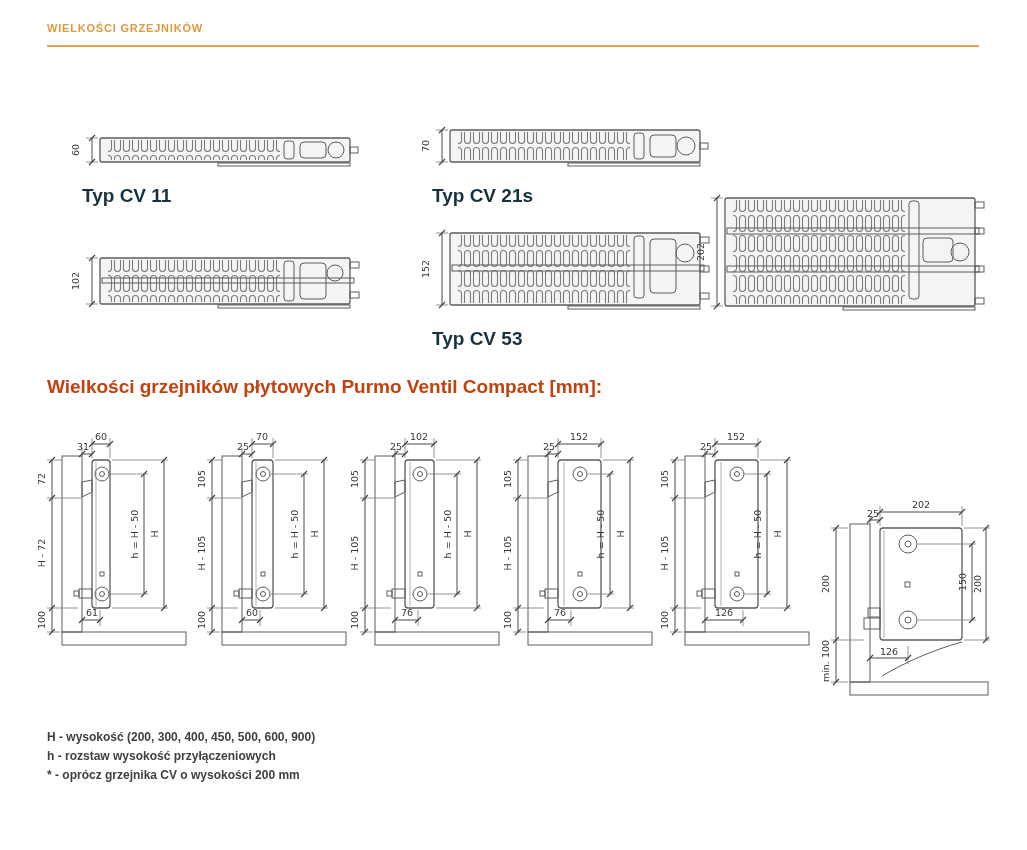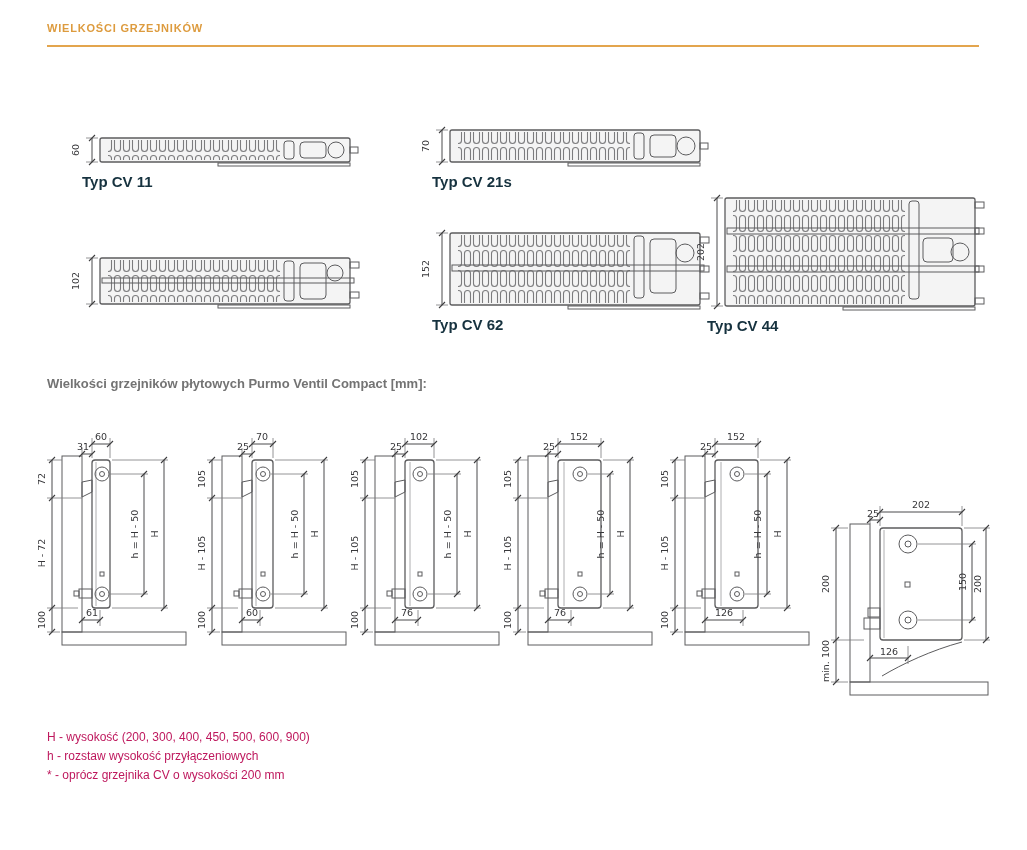--- a/index.html
+++ b/index.html
@@ -1,23 +1,23 @@
 <!DOCTYPE html>
 <html><head>
 <meta charset="utf-8">
 <style>
   html,body{margin:0;padding:0;background:#fff;}
   body{width:1027px;height:850px;position:relative;overflow:hidden;
        font-family:"Liberation Sans",sans-serif;}
   .abs{position:absolute;}
   .page-title{color:#DD9B3E;font-size:11px;font-weight:700;letter-spacing:.8px;}
   .title-rule{background:#E3A54E;height:2px;}
-  .typ-label{color:#16323F;font-size:15px;font-weight:700;margin-top:5px;margin-left:14px;}
-  .section-heading{color:#737373;font-size:13px;font-weight:700;}
-  .legend-line{color:#be185d;font-size:12px;line-height:19px;}
+  .typ-label{color:#16323F;font-size:19px;font-weight:700;margin-top:17px;margin-left:14px;}
+  .section-heading{color:#c2410c;font-size:19px;font-weight:700;}
+  .legend-line{color:#404040;font-size:12px;line-height:19px;font-weight:bold;}
   svg{display:block;}
   svg text{font-family:"DejaVu Sans",sans-serif;font-size:9.5px;fill:#37373A;}
   .tm{text-anchor:middle;}
   .ln{stroke:#5C5C5E;fill:none;}
   .body-ln{stroke:#5C5C5E;stroke-width:1.3;}
   .dim{stroke:#4A4A4C;stroke-width:1;fill:none;}
   .ext{stroke:#7A7A7C;stroke-width:.8;fill:none;}
   .tk{stroke:#3E3E40;stroke-width:1.1;fill:none;}
   .thin{stroke:#9A9A9C;stroke-width:.8;}
 </style>
@@ -117,21 +117,21 @@
       <rect x="282" y="64" width="9" height="6" fill="#DDD" class="ln"></rect>
       <rect x="150" y="77" width="132" height="3" fill="#EEE" class="ln"></rect>
     </g>
     <g>
       <path class="dim" d="M24,4 L24,76"></path>
       <path class="ext" d="M18,4 L30,4 M18,76 L30,76"></path>
       <path class="tk" d="M21,7 L27,1 M21,79 L27,73"></path>
       <text x="11" y="40" class="tm" transform="rotate(-90 11 40)">152</text>
     </g>
   </svg>
-  <div class="typ-label">Typ CV 62</div>
+  <div class="typ-label">Typ CV 53</div>
 </div>
 
 <div class="abs" style="left:693px;top:194px">
   <svg width="300" height="118" viewBox="0 0 300 118">
     <g>
       <rect x="32" y="4" width="250" height="108" rx="2" fill="#F4F4F4" class="body-ln"></rect>
       <rect x="40" y="6" width="172" height="104" fill="url(#fins)"></rect>
       <rect x="34" y="34" width="252" height="6" fill="#DCDCDC" class="ln"></rect>
       <rect x="34" y="72" width="252" height="6" fill="#DCDCDC" class="ln"></rect>
       <rect x="216" y="7" width="10" height="98" rx="3" fill="#fff" class="ln"></rect>
@@ -143,21 +143,20 @@
       <rect x="282" y="104" width="9" height="6" fill="#DDD" class="ln"></rect>
       <rect x="150" y="113" width="132" height="3" fill="#EEE" class="ln"></rect>
     </g>
     <g>
       <path class="dim" d="M24,4 L24,112"></path>
       <path class="ext" d="M18,4 L30,4 M18,112 L30,112"></path>
       <path class="tk" d="M21,7 L27,1 M21,115 L27,109"></path>
       <text x="11" y="58" class="tm" transform="rotate(-90 11 58)">202</text>
     </g>
   </svg>
-  <div class="typ-label">Typ CV 44</div>
 </div>
 
 <div class="abs section-heading" style="left:47px;top:376px">Wielkości grzejników płytowych Purmo Ventil Compact [mm]:</div>
 
 <div class="abs" style="left:34px;top:398px">
   <svg width="160" height="265" viewBox="0 0 160 265">
     <g>
       <rect x="28" y="58" width="20" height="176" fill="url(#hatch)" class="ln"></rect>
       <rect x="28" y="234" width="124" height="13" fill="url(#hatch)" class="ln"></rect>
     </g>

